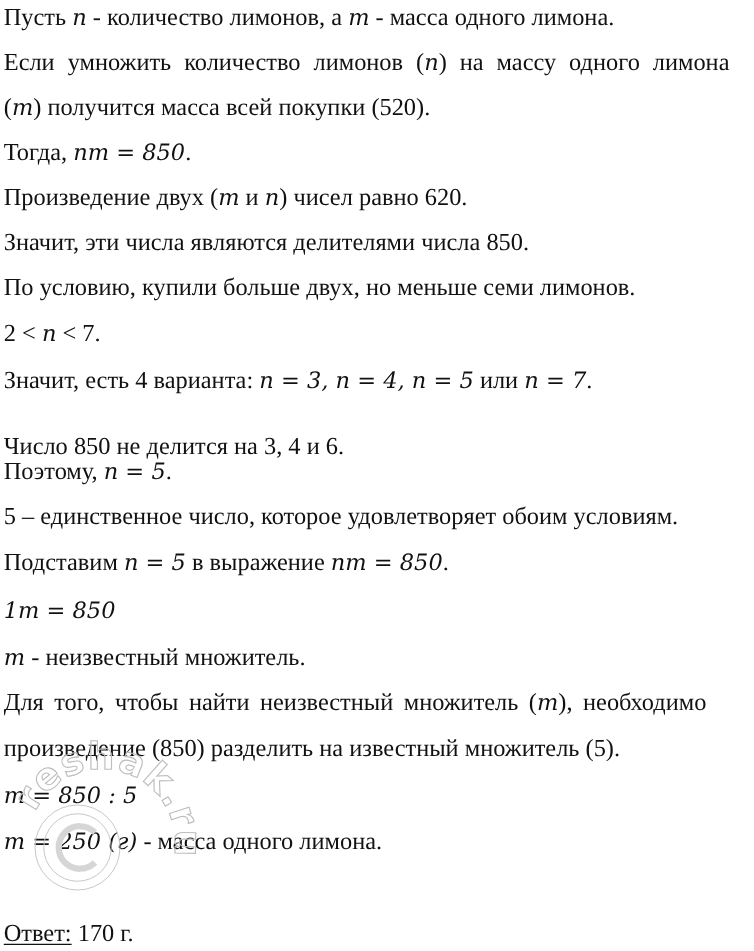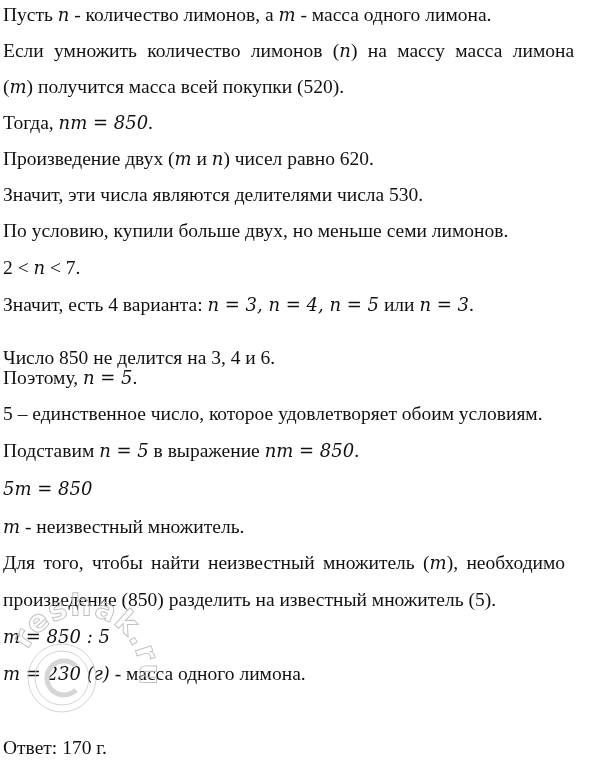--- a/index.html
+++ b/index.html
@@ -7,83 +7,83 @@
     width: 603px; height: 761px; position: relative; overflow: hidden;
     font-family: "Liberation Serif", "DejaVu Serif", serif;
     color: #111111;
   }
   .line {
     position: absolute; left: 3px; white-space: nowrap;
     font-size: 19.5px; line-height: 24px;
   }
   .m { font-style: italic; font-family: "DejaVu Serif", "Liberation Serif", serif; font-size: 18px; }
   .just { word-spacing: 5.5px; }
-  .u { text-underline-offset: 2px; }
+  .u { text-decoration: underline; text-underline-offset: 2px; }
   .wm { position: absolute; left: 10px; top: 588px; width: 160px; height: 145px; pointer-events: none; }
 </style>
 </head>
 <body>
 
 <div>
   <div class="line" style="top:3px">
     <span>Пусть </span><span class="m">n</span><span> - количество лимонов, а </span><span class="m">m</span><span> - масса одного лимона.</span>
   </div>
   <div class="line just" style="top:39px">
-    <span>Если умножить количество лимонов (</span><span class="m">n</span><span>) на массу масса лимона</span>
+    <span>Если умножить количество лимонов (</span><span class="m">n</span><span>) на массу одного лимона</span>
   </div>
   <div class="line" style="top:75px">
     <span>(</span><span class="m">m</span><span>) получится масса всей покупки (520).</span>
   </div>
   <div class="line" style="top:111px">
     <span>Тогда, </span><span class="m">nm = 850</span><span>.</span>
   </div>
   <div class="line" style="top:147px">
     <span>Произведение двух (</span><span class="m">m</span><span> и </span><span class="m">n</span><span>) чисел равно 620.</span>
   </div>
   <div class="line" style="top:183px">
-    <span>Значит, эти числа являются делителями числа 530.</span>
+    <span>Значит, эти числа являются делителями числа 850.</span>
   </div>
   <div class="line" style="top:219px">
     <span>По условию, купили больше двух, но меньше семи лимонов.</span>
   </div>
   <div class="line" style="top:256px">
     <span>2 &lt; </span><span class="m">n</span><span> &lt; 7.</span>
   </div>
   <div class="line" style="top:293px">
-    <span>Значит, есть 4 варианта:  </span><span class="m">n = 3, n = 4, n = 5</span><span> или </span><span class="m">n = 3</span><span>.</span>
+    <span>Значит, есть 4 варианта:  </span><span class="m">n = 3, n = 4, n = 5</span><span> или </span><span class="m">n = 7</span><span>.</span>
   </div>
   <div class="line" style="top:346px">
     <span>Число 850 не делится на 3, 4 и 6.</span>
   </div>
   <div class="line" style="top:366px">
     <span>Поэтому,  </span><span class="m">n = 5</span><span>.</span>
   </div>
   <div class="line" style="top:402px">
     <span>5 – единственное число, которое удовлетворяет обоим условиям.</span>
   </div>
   <div class="line" style="top:439px">
     <span>Подставим </span><span class="m">n = 5</span><span> в выражение  </span><span class="m">nm = 850</span><span>.</span>
   </div>
   <div class="line" style="top:477px">
-    <span class="m">5m = 850</span>
+    <span class="m">1m = 850</span>
   </div>
   <div class="line" style="top:515px">
     <span class="m">m</span><span> - неизвестный множитель.</span>
   </div>
   <div class="line just" style="top:551px; word-spacing:3.5px">
     <span>Для того, чтобы найти неизвестный множитель (</span><span class="m">m</span><span>), необходимо</span>
   </div>
   <div class="line" style="top:588px">
     <span>произведение (850) разделить на известный множитель (5).</span>
   </div>
   <div class="line" style="top:625px">
     <span class="m">m = 850 : 5</span>
   </div>
   <div class="line" style="top:662px">
-    <span class="m">m = 230 (г)</span><span> - масса одного лимона.</span>
+    <span class="m">m = 250 (г)</span><span> - масса одного лимона.</span>
   </div>
   <div class="line" style="top:736px">
     <span class="u">Ответ:</span><span> 170 г.</span>
   </div>
 </div>
 
 <svg class="wm" viewBox="0 0 160 145">
   <g fill="none" stroke="#c8c8c8" stroke-width="0.8">
     <circle cx="52" cy="90" r="34"></circle>
     <circle cx="52" cy="90" r="27"></circle>

